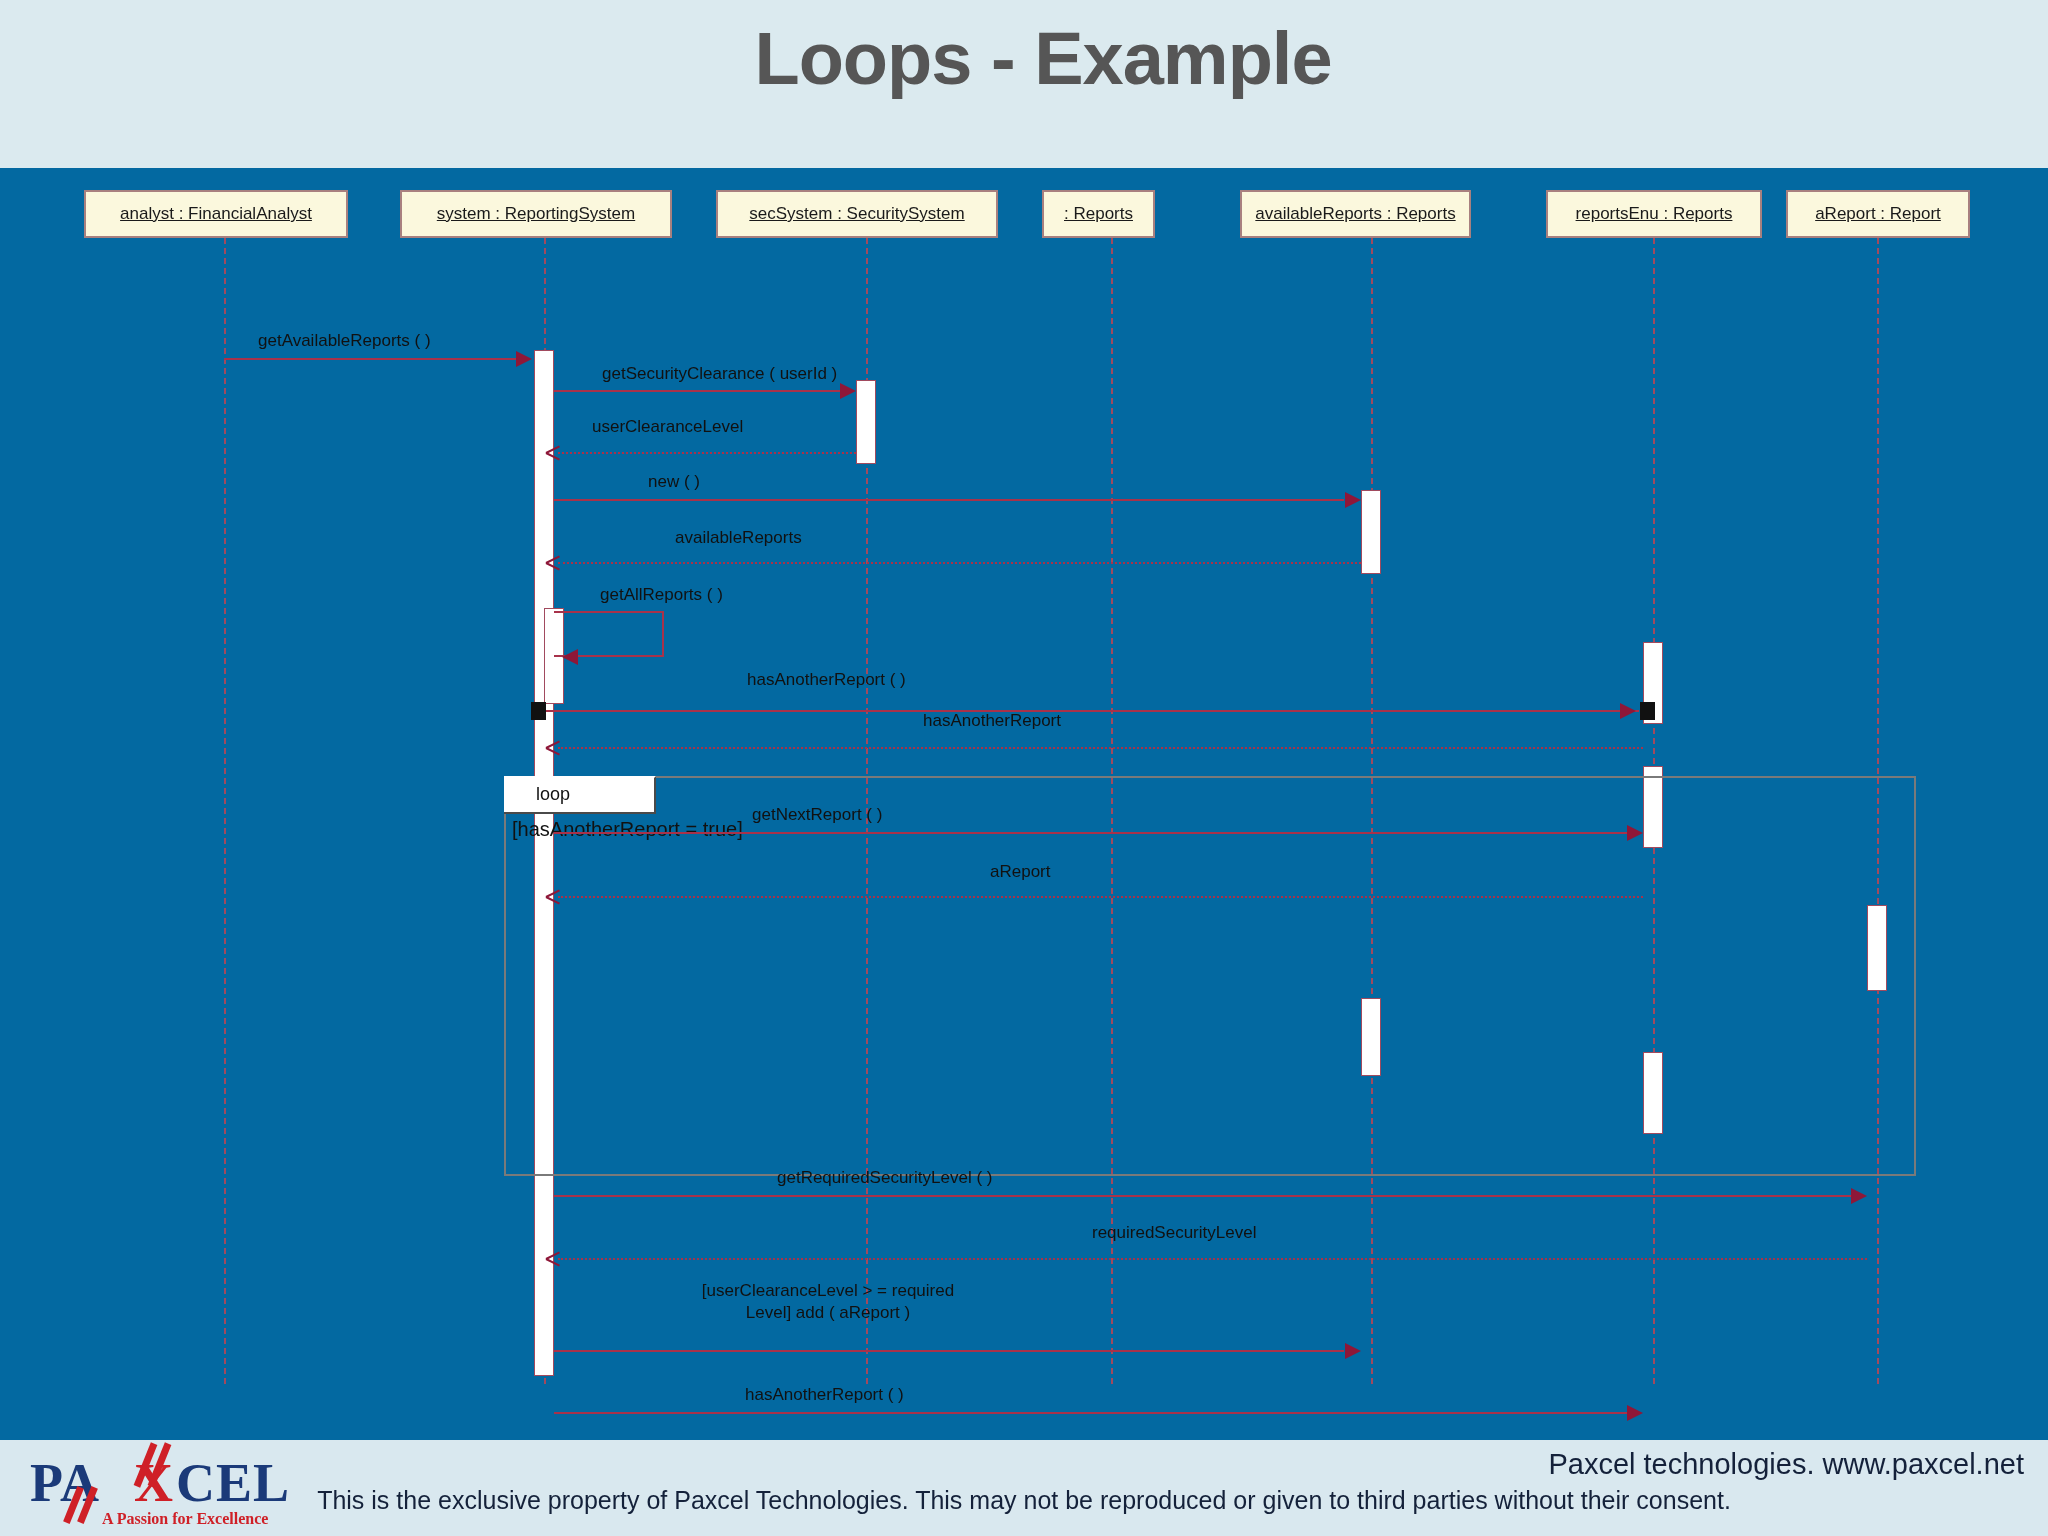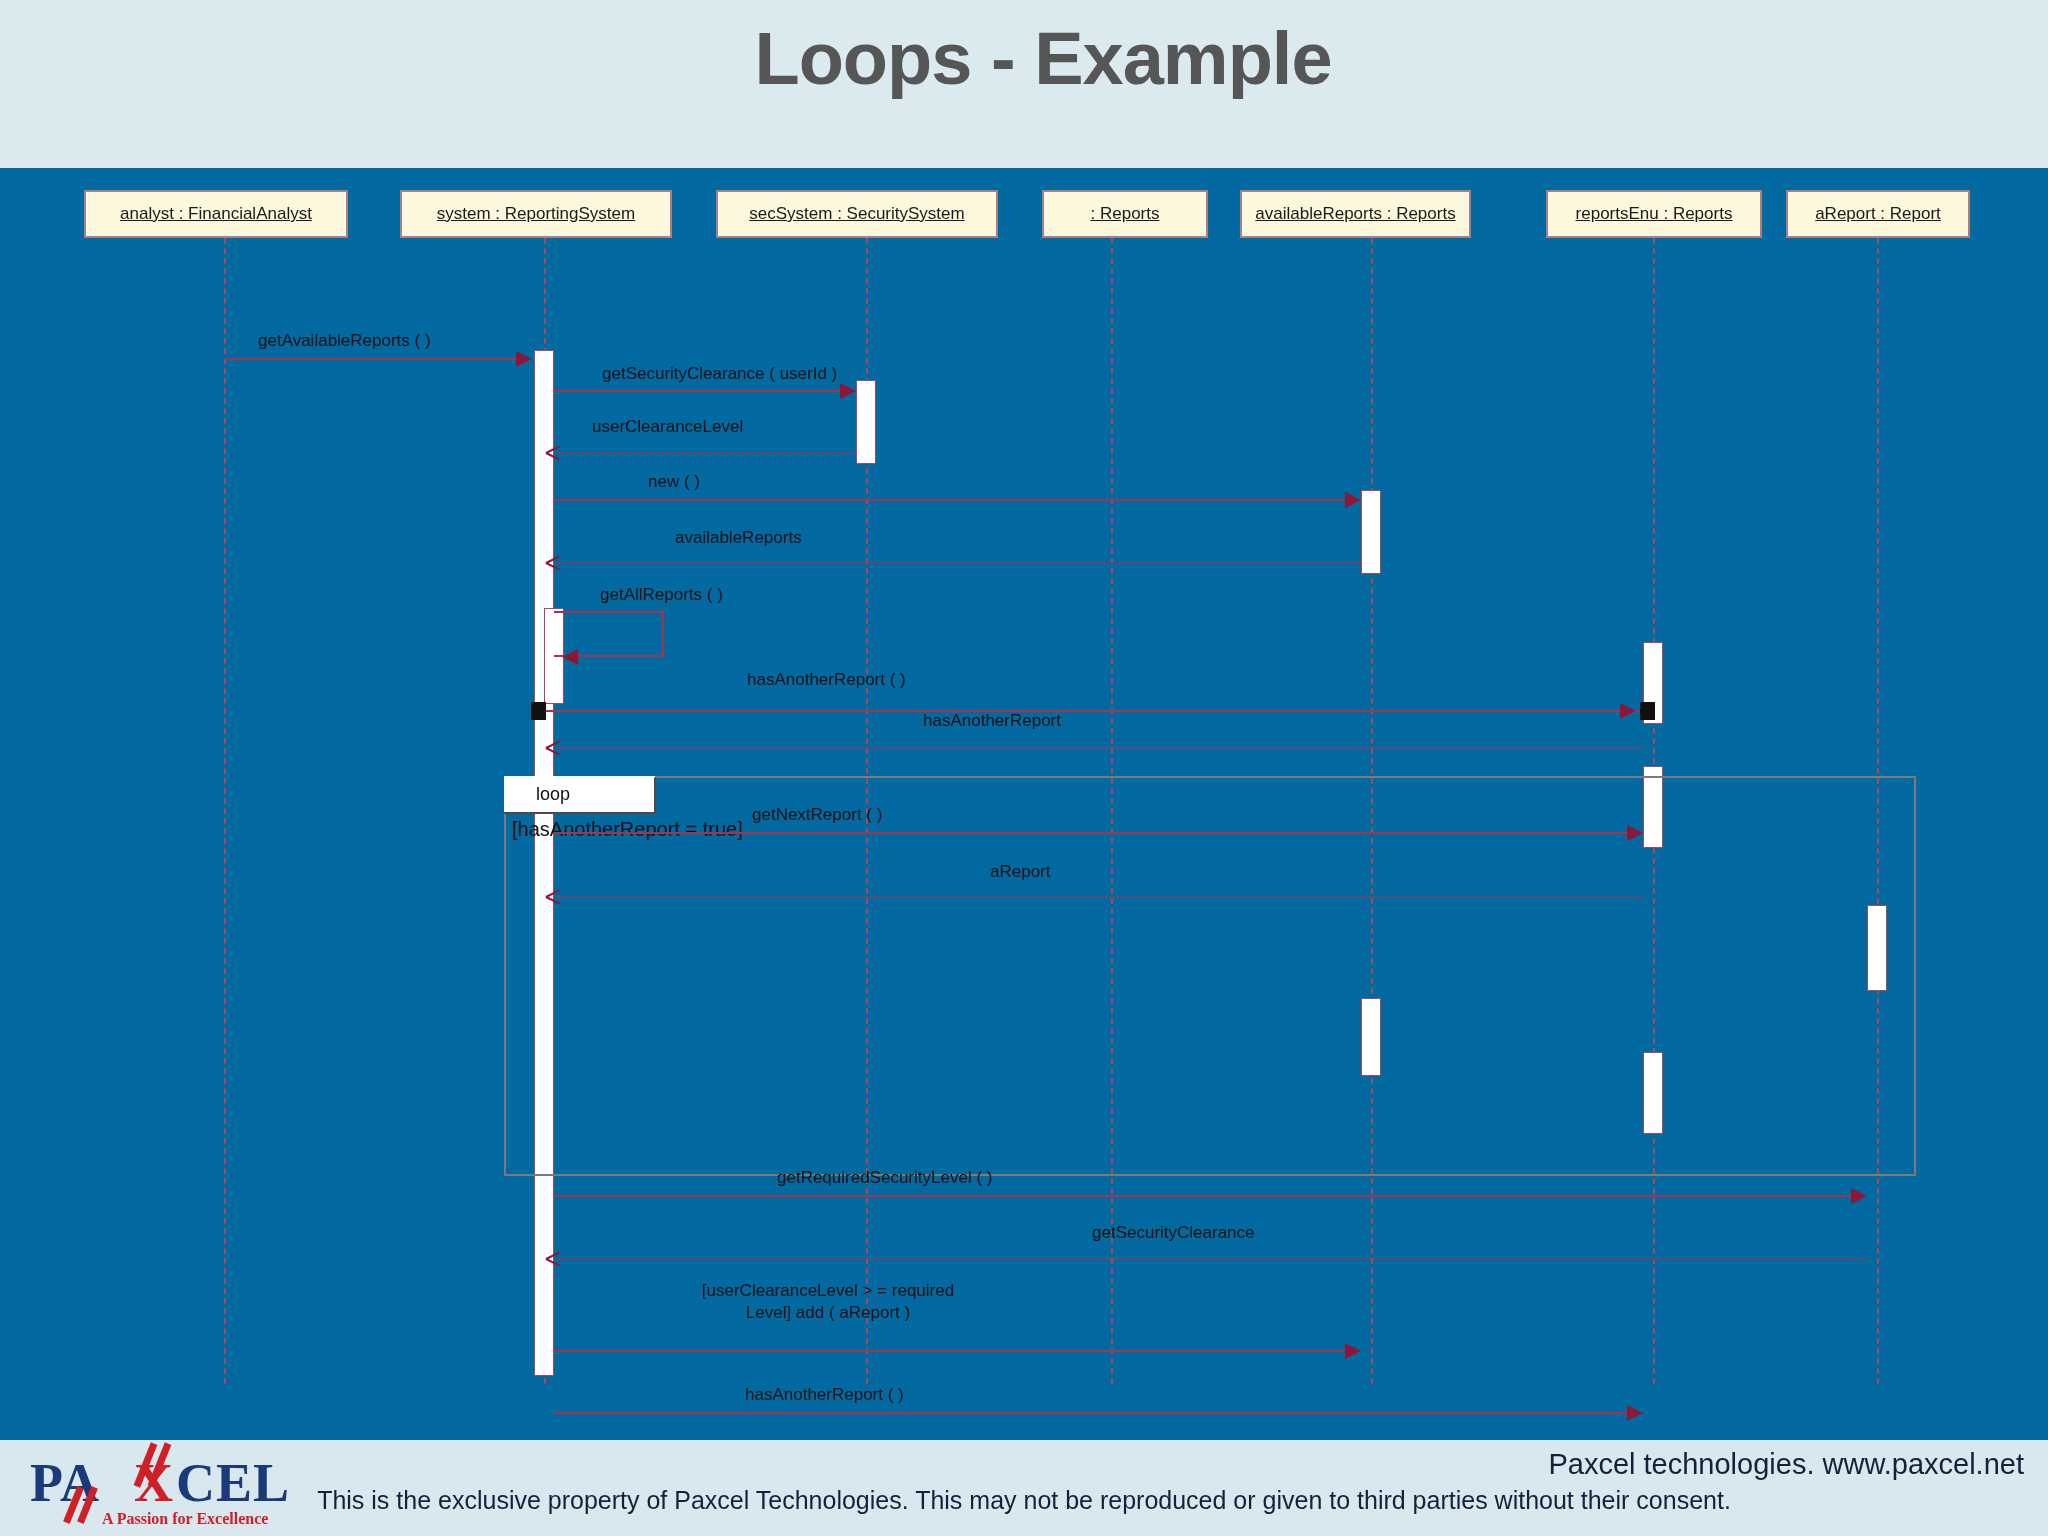--- a/index.html
+++ b/index.html
@@ -203,21 +203,21 @@
 
     <div class="lifeline-head" style="left:84px;top:22px;width:264px;">
       <span>analyst : FinancialAnalyst</span>
     </div>
     <div class="lifeline-head" style="left:400px;top:22px;width:272px;">
       <span>system : ReportingSystem</span>
     </div>
     <div class="lifeline-head" style="left:716px;top:22px;width:282px;">
       <span>secSystem : SecuritySystem</span>
     </div>
-    <div class="lifeline-head" style="left:1042px;top:22px;width:166px;">
+    <div class="lifeline-head" style="left:1042px;top:22px;width:113px;">
       <span>: Reports</span>
     </div>
     <div class="lifeline-head" style="left:1240px;top:22px;width:231px;">
       <span>availableReports : Reports</span>
     </div>
     <div class="lifeline-head" style="left:1546px;top:22px;width:216px;">
       <span>reportsEnu : Reports</span>
     </div>
     <div class="lifeline-head" style="left:1786px;top:22px;width:184px;">
       <span>aReport : Report</span>
@@ -294,21 +294,21 @@
     <div class="arrow-r" style="left:1627px;top:657px;"></div>
 
     <div class="mlabel" style="left:990px;top:694px;">aReport</div>
     <div class="msg ret" style="left:558px;top:728px;width:1085px;"></div>
     <div class="oarrow-l" style="left:546px;top:720px;"></div>
 
     <div class="mlabel" style="left:777px;top:1000px;">getRequiredSecurityLevel ( )</div>
     <div class="msg" style="left:554px;top:1027px;width:1309px;"></div>
     <div class="arrow-r" style="left:1851px;top:1020px;"></div>
 
-    <div class="mlabel" style="left:1092px;top:1055px;">getSecurityClearance</div>
+    <div class="mlabel" style="left:1092px;top:1055px;">requiredSecurityLevel</div>
     <div class="msg ret" style="left:558px;top:1090px;width:1309px;"></div>
     <div class="oarrow-l" style="left:546px;top:1082px;"></div>
 
     <div class="mlabel two" style="left:668px;top:1112px;width:320px;">[userClearanceLevel &gt; = required</div>
     <div class="mlabel two" style="left:668px;top:1134px;width:320px;">Level] add ( aReport )</div>
     <div class="msg" style="left:554px;top:1182px;width:790px;"></div>
     <div class="arrow-r" style="left:1345px;top:1175px;"></div>
 
     <div class="mlabel" style="left:745px;top:1217px;">hasAnotherReport ( )</div>
     <div class="msg" style="left:554px;top:1244px;width:1085px;"></div>

